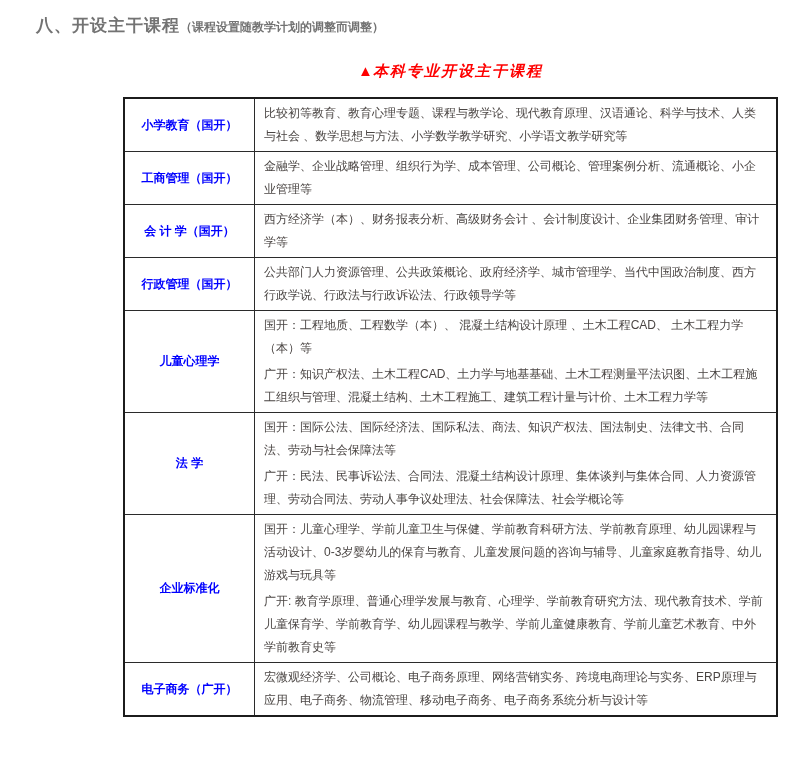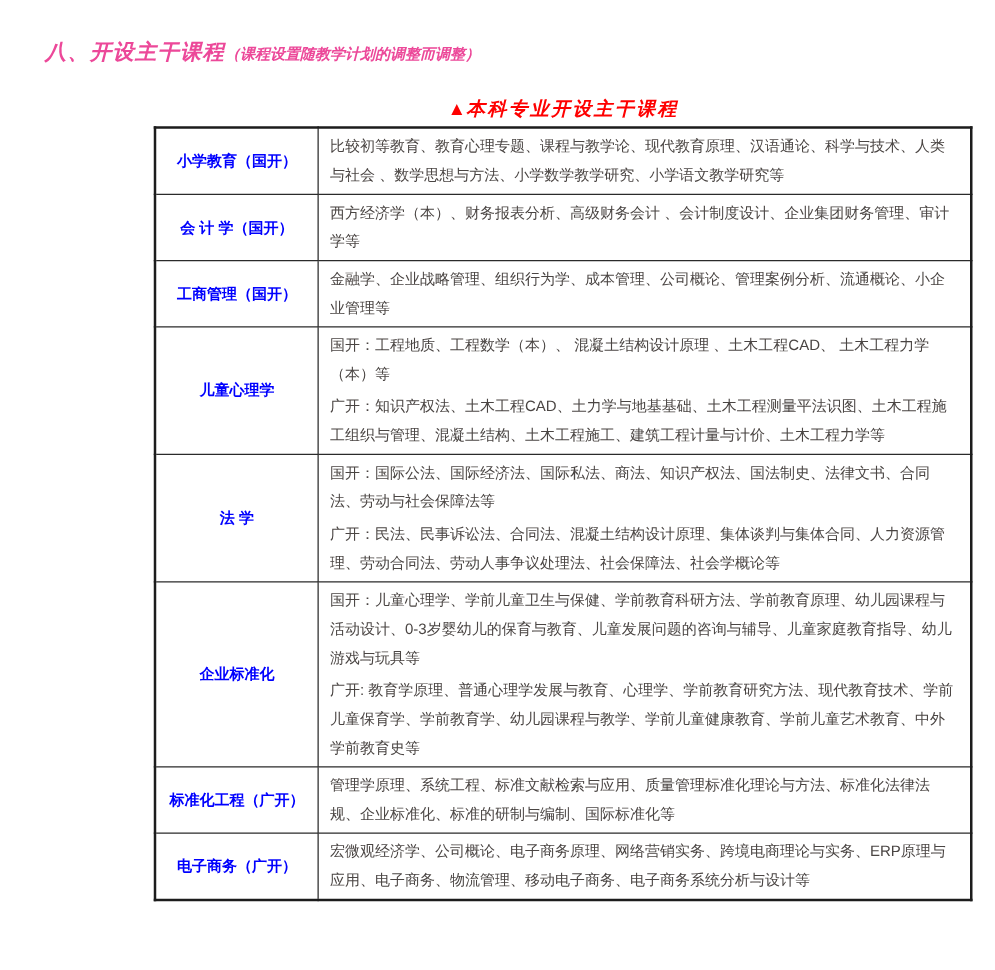--- a/index.html
+++ b/index.html
@@ -7,37 +7,36 @@
     padding: 0;
     background: #ffffff;
   }
   body {
     width: 796px;
     height: 776px;
     overflow: hidden;
     font-family: "Liberation Sans", sans-serif;
   }
   .doc-title {
-    padding: 30px 0 0 36px;
-    color: #ec4899;
+    padding: 14px 0 0 36px;
+    color: #737373;
     white-space: nowrap;
-    font-style: italic;
   }
   .doc-title .main {
     font-size: 17px;
     font-weight: bold;
     letter-spacing: 1px;
   }
   .doc-title .note {
     font-size: 12px;
     font-weight: bold;
   }
   .subtitle {
     width: 655px;
-    margin: 25px 0 4px 123px;
+    margin: 25px 0 16px 123px;
     text-align: center;
     color: #fe0000;
     font-weight: bold;
     font-style: italic;
     font-size: 15px;
     letter-spacing: 2px;
     font-family: "Liberation Serif", serif;
   }
   .subtitle .tri {
     font-style: normal;
@@ -86,29 +85,35 @@
 
 <table class="course-table">
   <tbody>
     <tr>
       <td class="label-cell">小学教育（国开）</td>
       <td class="content-cell">
         <p class="courses">比较初等教育、教育心理专题、课程与教学论、现代教育原理、汉语通论、科学与技术、人类与社会 、数学思想与方法、小学数学教学研究、小学语文教学研究等</p>
       </td>
     </tr>
     <tr>
+      <td class="label-cell">工商管理（国开）</td>
+      <td class="content-cell">
+        <p class="courses">金融学、企业战略管理、组织行为学、成本管理、公司概论、管理案例分析、流通概论、小企业管理等</p>
+      </td>
+    </tr>
+    <tr>
       <td class="label-cell">会 计 学（国开）</td>
       <td class="content-cell">
         <p class="courses">西方经济学（本）、财务报表分析、高级财务会计 、会计制度设计、企业集团财务管理、审计学等</p>
       </td>
     </tr>
     <tr>
-      <td class="label-cell">工商管理（国开）</td>
+      <td class="label-cell">行政管理（国开）</td>
       <td class="content-cell">
-        <p class="courses">金融学、企业战略管理、组织行为学、成本管理、公司概论、管理案例分析、流通概论、小企业管理等</p>
+        <p class="courses">公共部门人力资源管理、公共政策概论、政府经济学、城市管理学、当代中国政治制度、西方行政学说、行政法与行政诉讼法、行政领导学等</p>
       </td>
     </tr>
     <tr>
       <td class="label-cell">儿童心理学</td>
       <td class="content-cell">
         <p class="courses"><span class="prefix">国开：</span><span>工程地质、工程数学（本）、 混凝土结构设计原理 、土木工程CAD、 土木工程力学（本）等</span></p>
         <p class="courses"><span class="prefix">广开：</span><span>知识产权法、土木工程CAD、土力学与地基基础、土木工程测量平法识图、土木工程施工组织与管理、混凝土结构、土木工程施工、建筑工程计量与计价、土木工程力学等</span></p>
       </td>
     </tr>
     <tr>
@@ -119,25 +124,19 @@
       </td>
     </tr>
     <tr>
       <td class="label-cell">企业标准化</td>
       <td class="content-cell">
         <p class="courses"><span class="prefix">国开：</span><span>儿童心理学、学前儿童卫生与保健、学前教育科研方法、学前教育原理、幼儿园课程与活动设计、0-3岁婴幼儿的保育与教育、儿童发展问题的咨询与辅导、儿童家庭教育指导、幼儿游戏与玩具等</span></p>
         <p class="courses"><span class="prefix">广开:</span><span> 教育学原理、普通心理学发展与教育、心理学、学前教育研究方法、现代教育技术、学前儿童保育学、学前教育学、幼儿园课程与教学、学前儿童健康教育、学前儿童艺术教育、中外学前教育史等</span></p>
       </td>
     </tr>
     <tr>
-      <td class="label-cell">标准化工程（广开）</td>
-      <td class="content-cell">
-        <p class="courses">管理学原理、系统工程、标准文献检索与应用、质量管理标准化理论与方法、标准化法律法规、企业标准化、标准的研制与编制、国际标准化等</p>
-      </td>
-    </tr>
-    <tr>
       <td class="label-cell">电子商务（广开）</td>
       <td class="content-cell">
         <p class="courses">宏微观经济学、公司概论、电子商务原理、网络营销实务、跨境电商理论与实务、ERP原理与应用、电子商务、物流管理、移动电子商务、电子商务系统分析与设计等</p>
       </td>
     </tr>
   </tbody>
 </table>
 
 </body></html>

